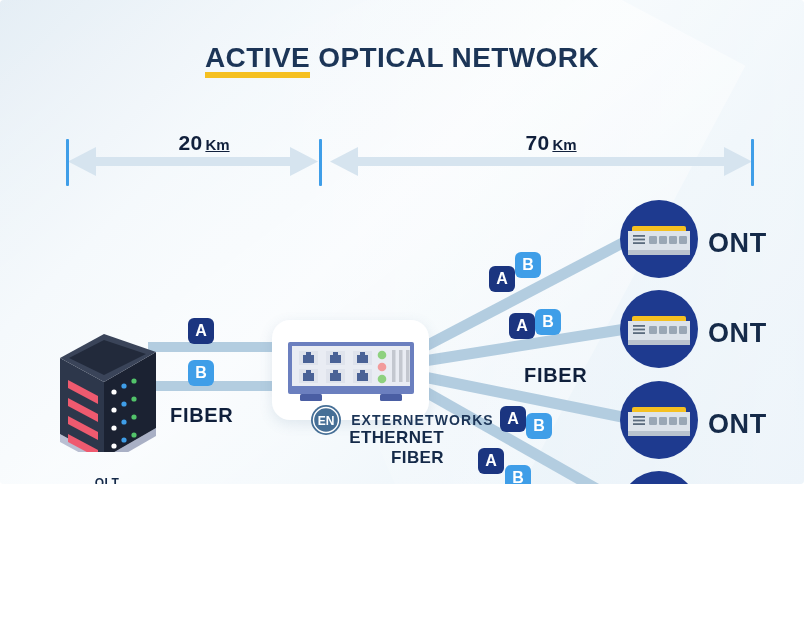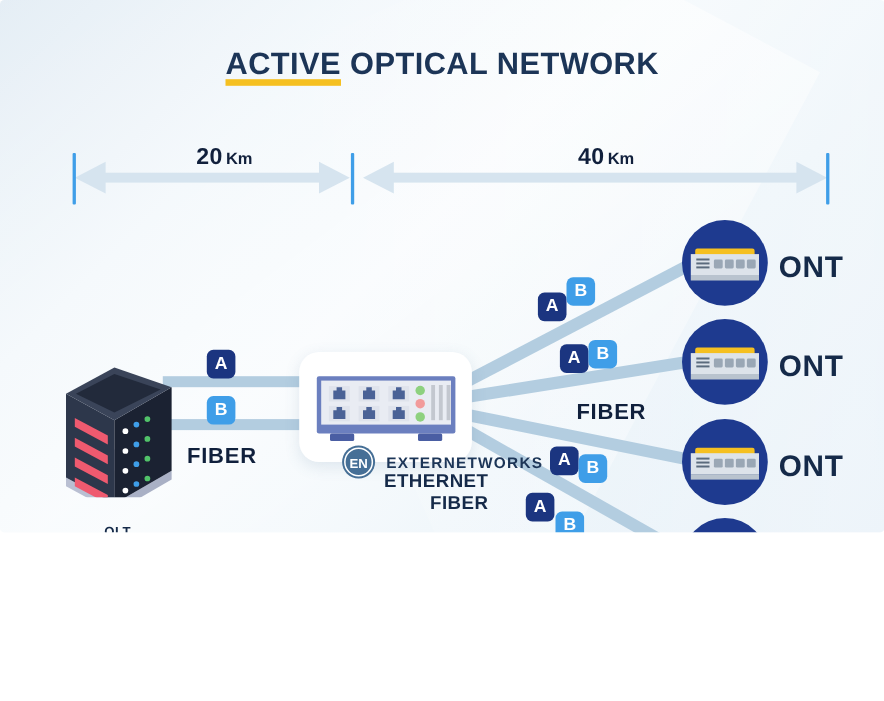--- a/index.html
+++ b/index.html
@@ -79,21 +79,21 @@
   }
 
   .dist-label {
     position: absolute;
     color: #11203c;
     white-space: nowrap;
     transform: translateX(-50%);
     font-weight: 700;
   }
   .dist-label .num { font-size: 21px; font-weight: 700; letter-spacing: 0.3px; margin-left: 22px; }
-  .dist-label .unit { font-size: 15px; font-weight: 700; margin-left: 3px; }
+  .dist-label .unit { font-size: 15px; font-weight: 700; margin-left: 3px; text-decoration: underline; }
 
   
   .wires { position: absolute; inset: 0; }
 
   
   .olt { position: absolute; left: 52px; top: 322px; width: 110px; height: 130px; }
   .olt-label, .node-label {
     position: absolute;
     font-weight: 700;
     color: #152a49;
@@ -210,21 +210,21 @@
     </svg>
 
     <div class="tick" style="left:66px; top:139px; height:47px;"></div>
     <div class="tick" style="left:319px; top:139px; height:47px;"></div>
     <div class="tick" style="left:751px; top:139px; height:47px;"></div>
 
     <div class="dist-label" style="left:193px; top:131px;">
       <span class="num">20</span><span class="unit">Km</span>
     </div>
     <div class="dist-label" style="left:540px; top:131px;">
-      <span class="num">40</span><span class="unit">Km</span>
+      <span class="num">70</span><span class="unit">Km</span>
     </div>
   </div>
 
   <svg class="wires" width="804" height="637">
 
     <rect x="148" y="342" width="138" height="10" fill="#b3cde0"></rect>
     <rect x="148" y="381" width="138" height="10" fill="#b3cde0"></rect>
 
     <path d="M424,347 L632,238" stroke="#b3cde0" stroke-width="11" fill="none"></path>
     <path d="M424,361 L632,328" stroke="#b3cde0" stroke-width="11" fill="none"></path>

